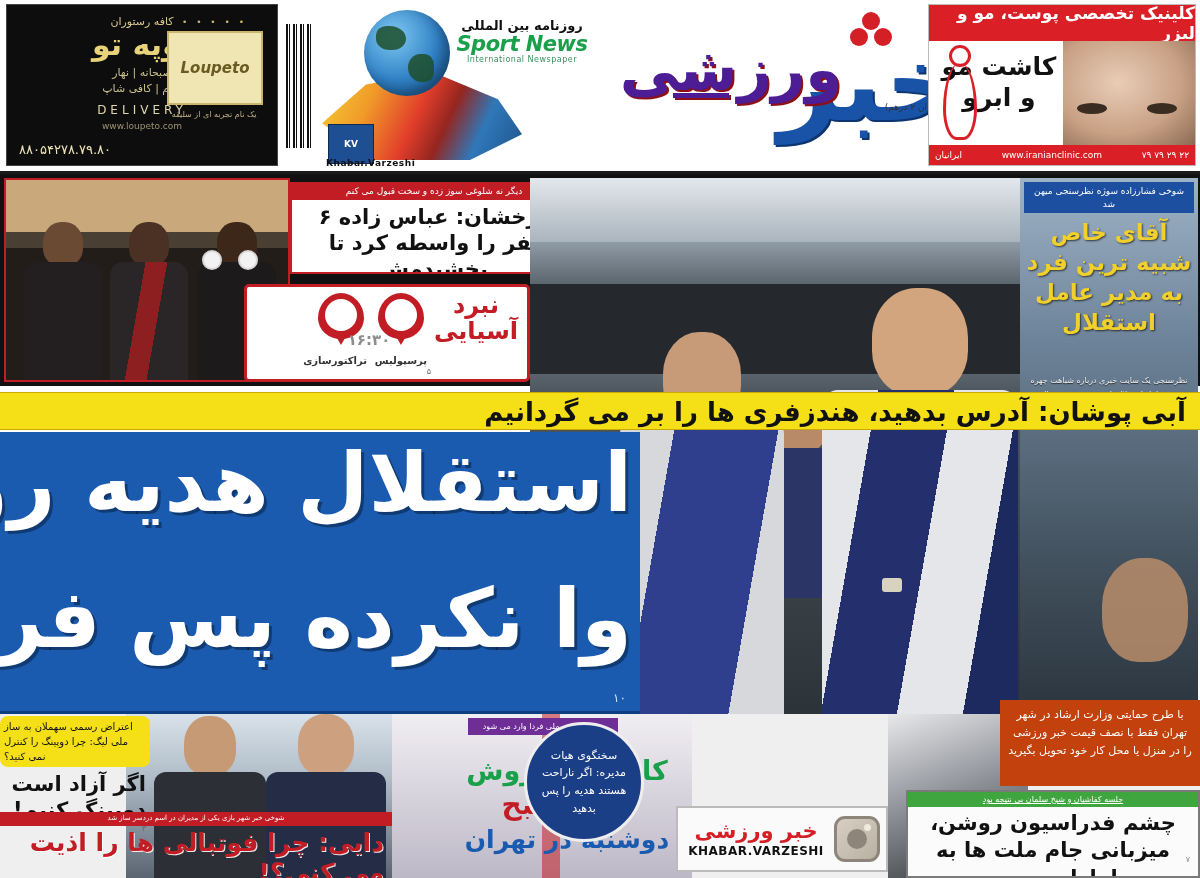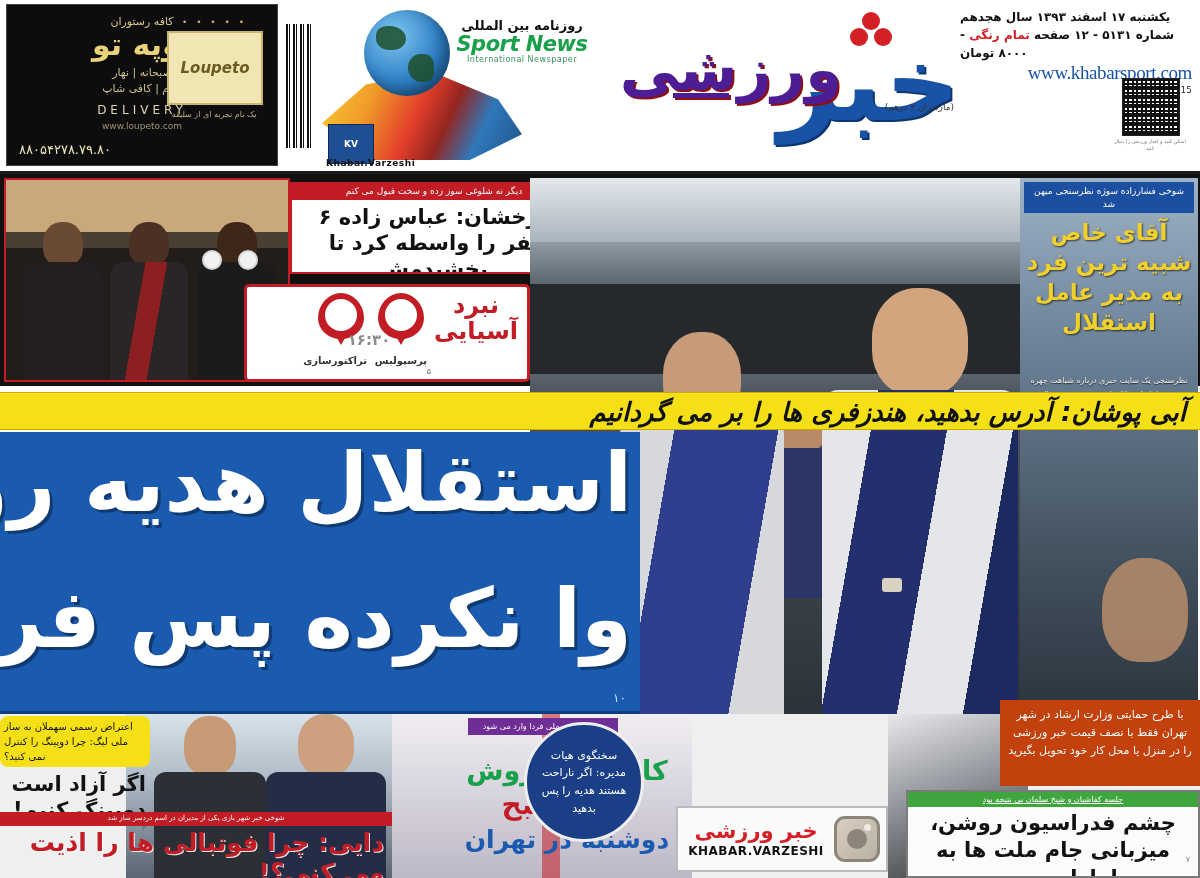--- a/index.html
+++ b/index.html
@@ -282,21 +282,21 @@
   }
 
   
   .yellow-banner {
     position:absolute; top:392px; left:0; width:1200px; height:38px;
     background:#f5e018; direction:rtl; overflow:hidden;
     border-top:1px solid #caa900; border-bottom:1px solid #caa900;
   }
   .yellow-banner .yb-txt {
     font-size:26px; font-weight:bold; color:#111; line-height:38px;
-    padding-right:14px; white-space:nowrap; letter-spacing:-.5px;font-style:italic;
+    padding-right:14px; white-space:nowrap; letter-spacing:-.5px;
   }
 
   
   .main-hl {
     position:absolute; top:432px; left:0; width:640px; height:282px;
     background:#1a5bb0; direction:rtl; overflow:hidden;
     border-bottom:3px solid #0d3f80;
   }
   .main-hl .mh-l1 {
     position:absolute; top:6px; right:8px; width:620px;
@@ -465,20 +465,33 @@
         <span>شماره ۵۱۳۱ - ۱۲ صفحه</span>
         <span class="rd">تمام رنگی</span>
         <span>- ۸۰۰۰ تومان</span>
       </div>
       <div class="site">www.khabarsport.com</div>
       <div class="date-en">8 March 2015</div>
     </div>
     <div class="qr"></div>
     <div class="qr-cap">اسکن کنید و اخبار ورزشی را دنبال کنید</div>
 
+    <div class="ad-right">
+      <div class="ar-top">کلینیک تخصصی پوست، مو و لیزر</div>
+      <div class="ar-body">
+        <div class="ar-head"></div>
+        <div class="ar-txt">کاشت مو و ابرو</div>
+        <div class="ar-fig"></div>
+      </div>
+      <div class="ar-bot">
+        <span>۲۲ ۲۹ ۷۹ ۷۹</span>
+        <span>www.iranianclinic.com</span>
+        <span>ایرانیان</span>
+      </div>
+    </div>
   </div>
 
   <div class="band-upper"></div>
 
   <div class="photo-left">
     <div class="pl-bg"></div>
     <div class="ppl p1">
         <div class="hd"></div>
         <div class="bd"></div>
       </div>

